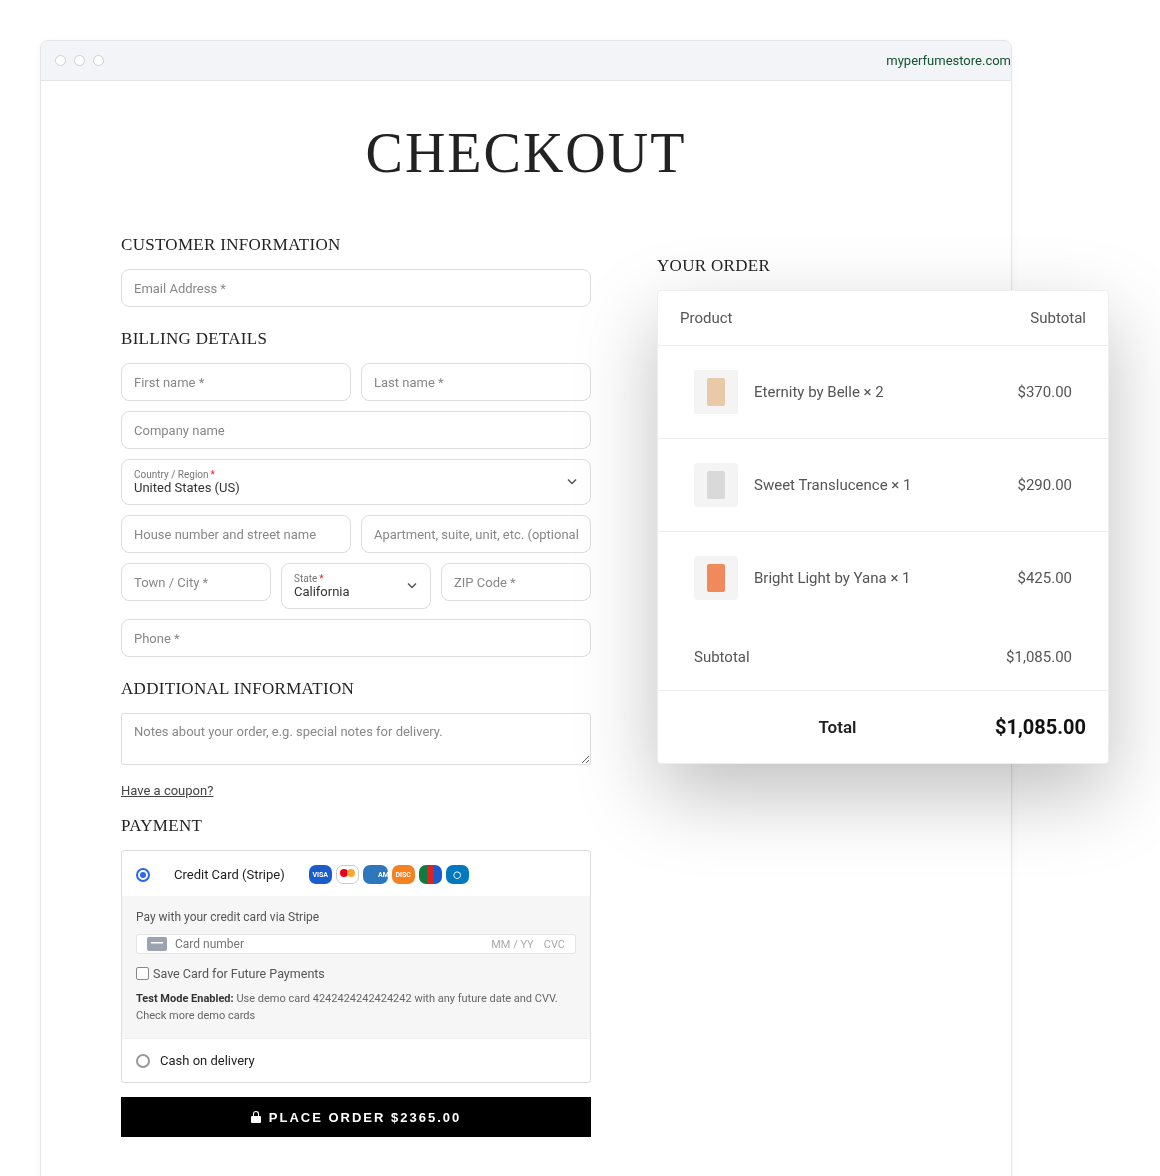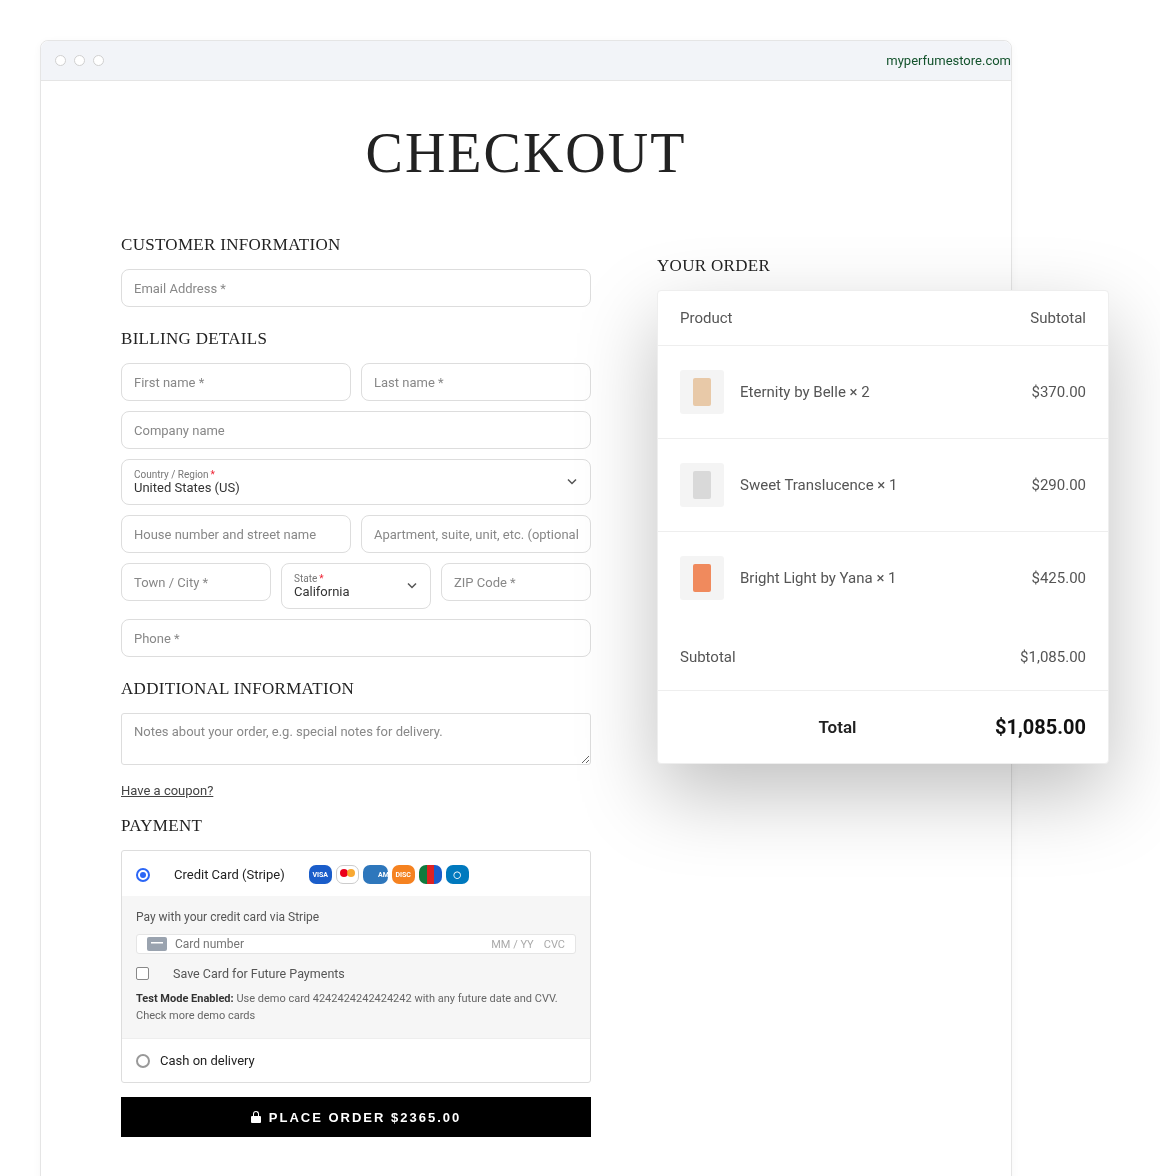--- a/index.html
+++ b/index.html
@@ -159,21 +159,21 @@
   gap: 8px;
 }
 .card-input-row .micro-icon {
   width: 20px; height: 14px; background: #9aa3af; border-radius: 2px;
   display:flex; align-items:center; justify-content:center;
 }
 .card-input-row input {
   border: none; outline: none; font-size: 12px; flex: 1; color: #666; font-family: inherit;
 }
 .card-hints { color: #aaa; font-size: 11px; display:flex; gap:10px; }
-.save-card-row { display: flex; align-items: center; gap: 24px; margin-bottom: 10px; font-size: 12.5px; }
+.save-card-row { display: flex; align-items: center; gap: 4px; margin-bottom: 10px; font-size: 12.5px; }
 .checkbox {
   width: 13px; height: 13px; border: 1px solid #888; border-radius: 2px; background:#fff;
 }
 .test-note { font-size: 11px; color: #666; line-height: 1.5; }
 .test-note b { color: #333; }
 .cod-row {
   padding: 14px;
   display: flex; align-items: center; gap: 10px;
   font-size: 13px;
   border-top: 1px solid #eee;
@@ -212,21 +212,21 @@
 .order-card {
   background: #fff;
   border: 1px solid #eee;
   border-radius: 4px;
   box-shadow: 0 30px 80px rgba(0,0,0,0.25);
   margin-top: 14px;
 }
 .order-row {
   display: flex;
   align-items: center;
-  padding: 24px 22px;
+  padding: 24px 36px;
   border-bottom: 1px solid #eee;
   font-size: 15px;
   color: #555;
 }
 .order-row.header { padding: 18px 22px; font-size: 15px; color: #555; }
 .order-row:last-child { border-bottom: none; }
 .order-row .thumb {
   width: 44px; height: 44px; background: #f4f4f4; border-radius: 3px; margin-right: 16px;
   display:flex; align-items:center; justify-content:center;
 }

